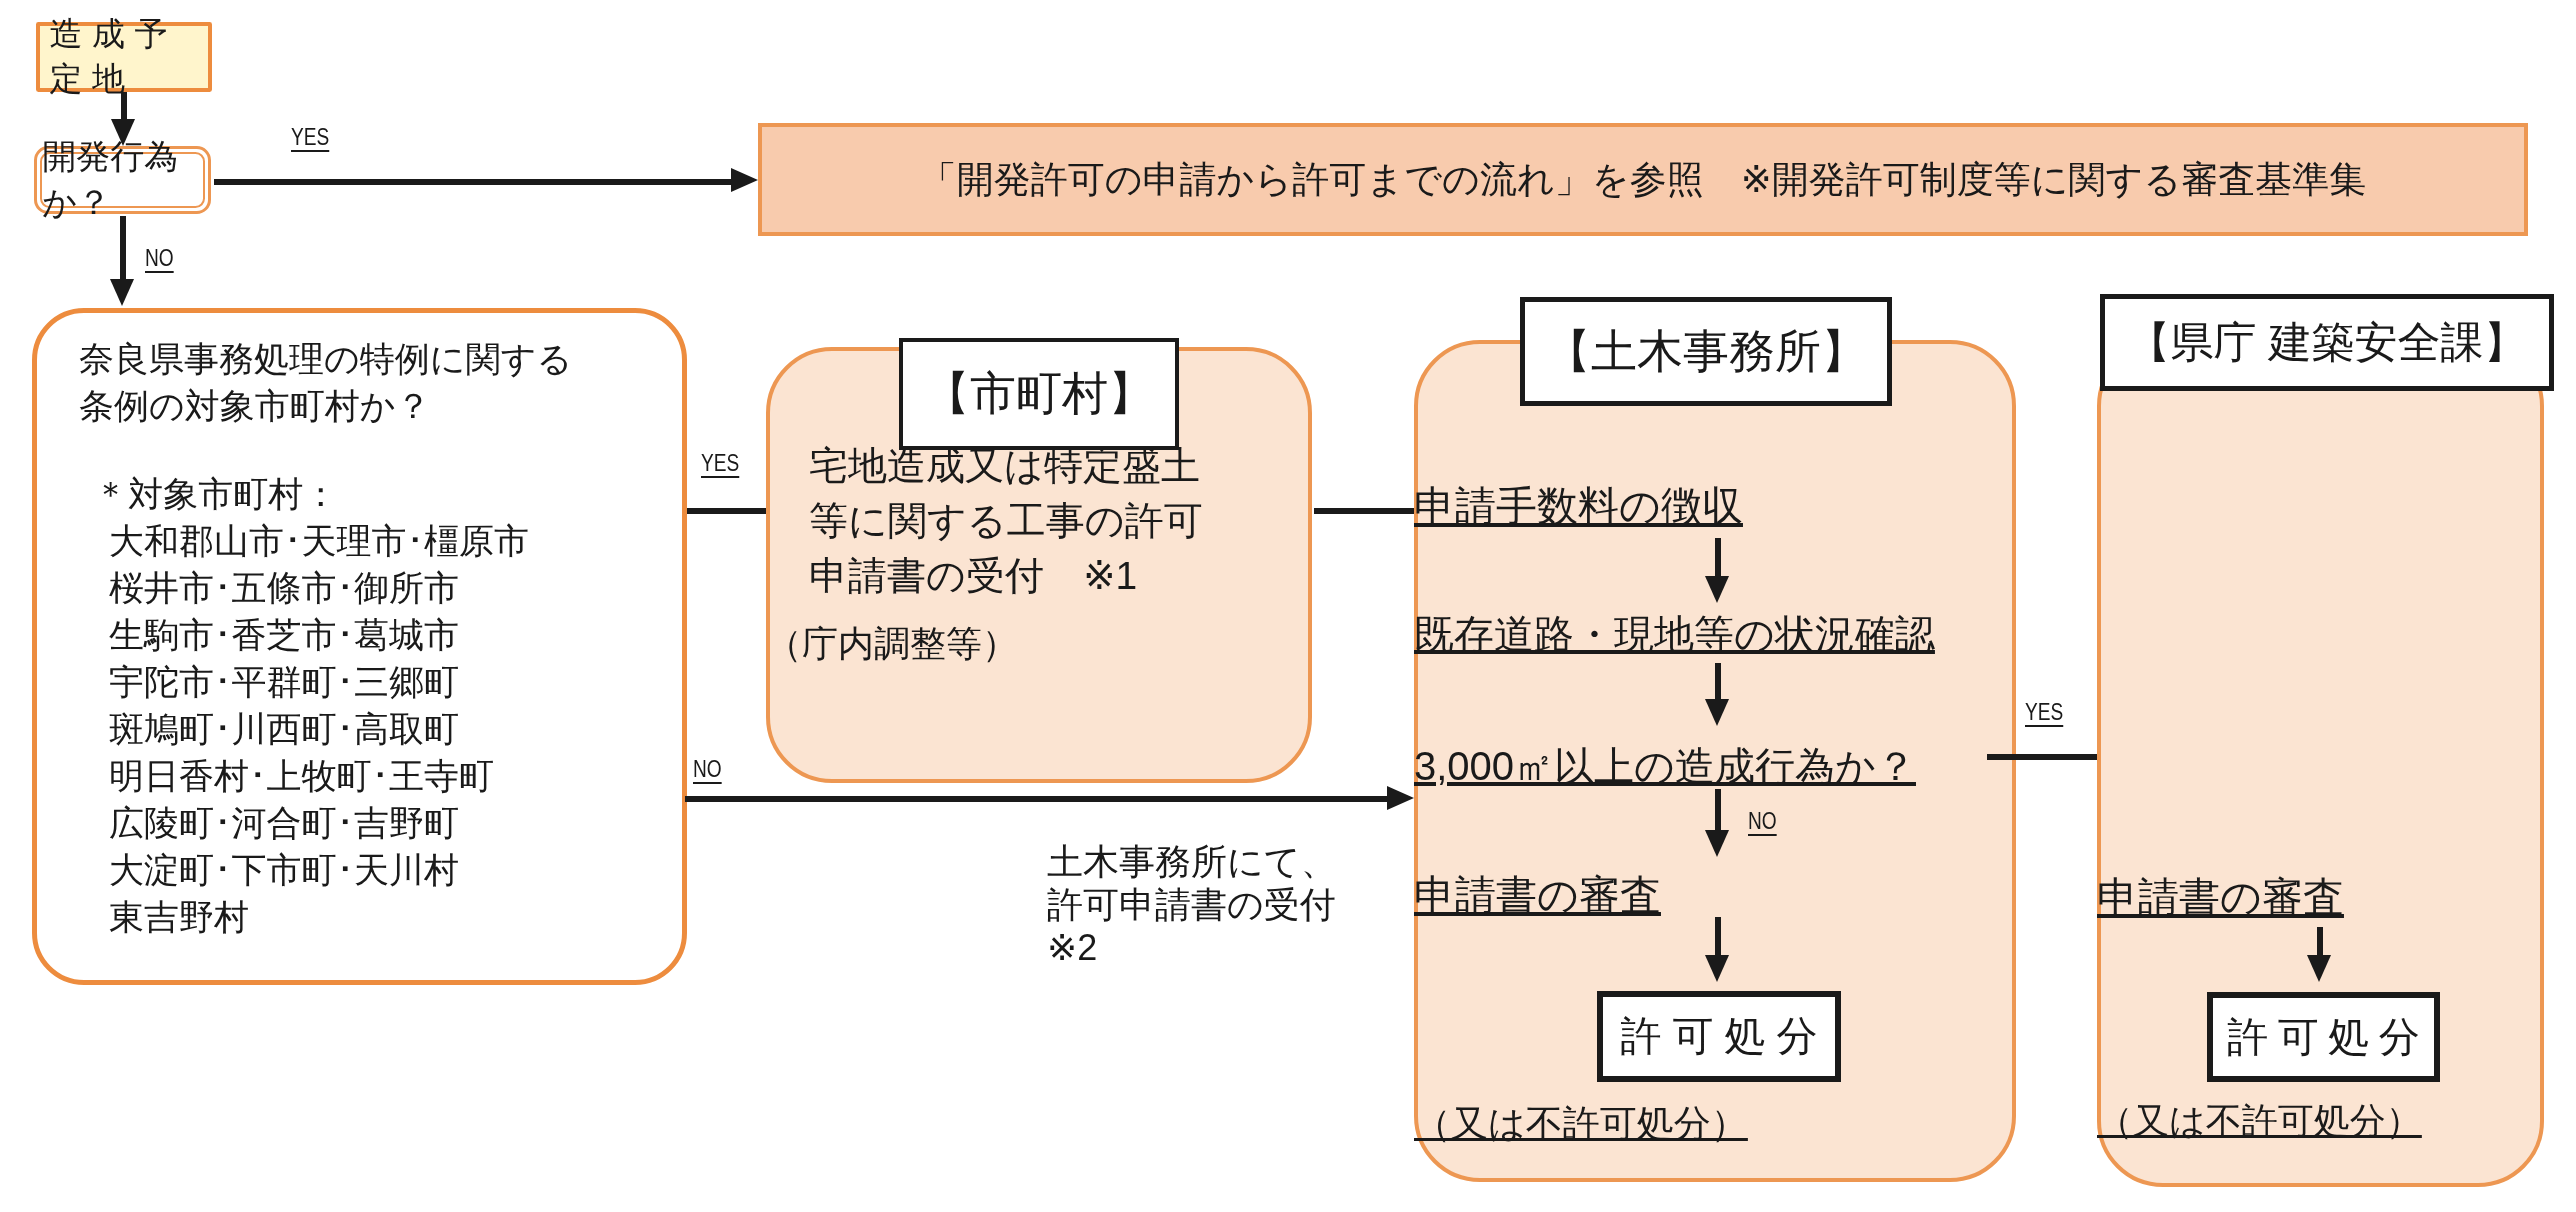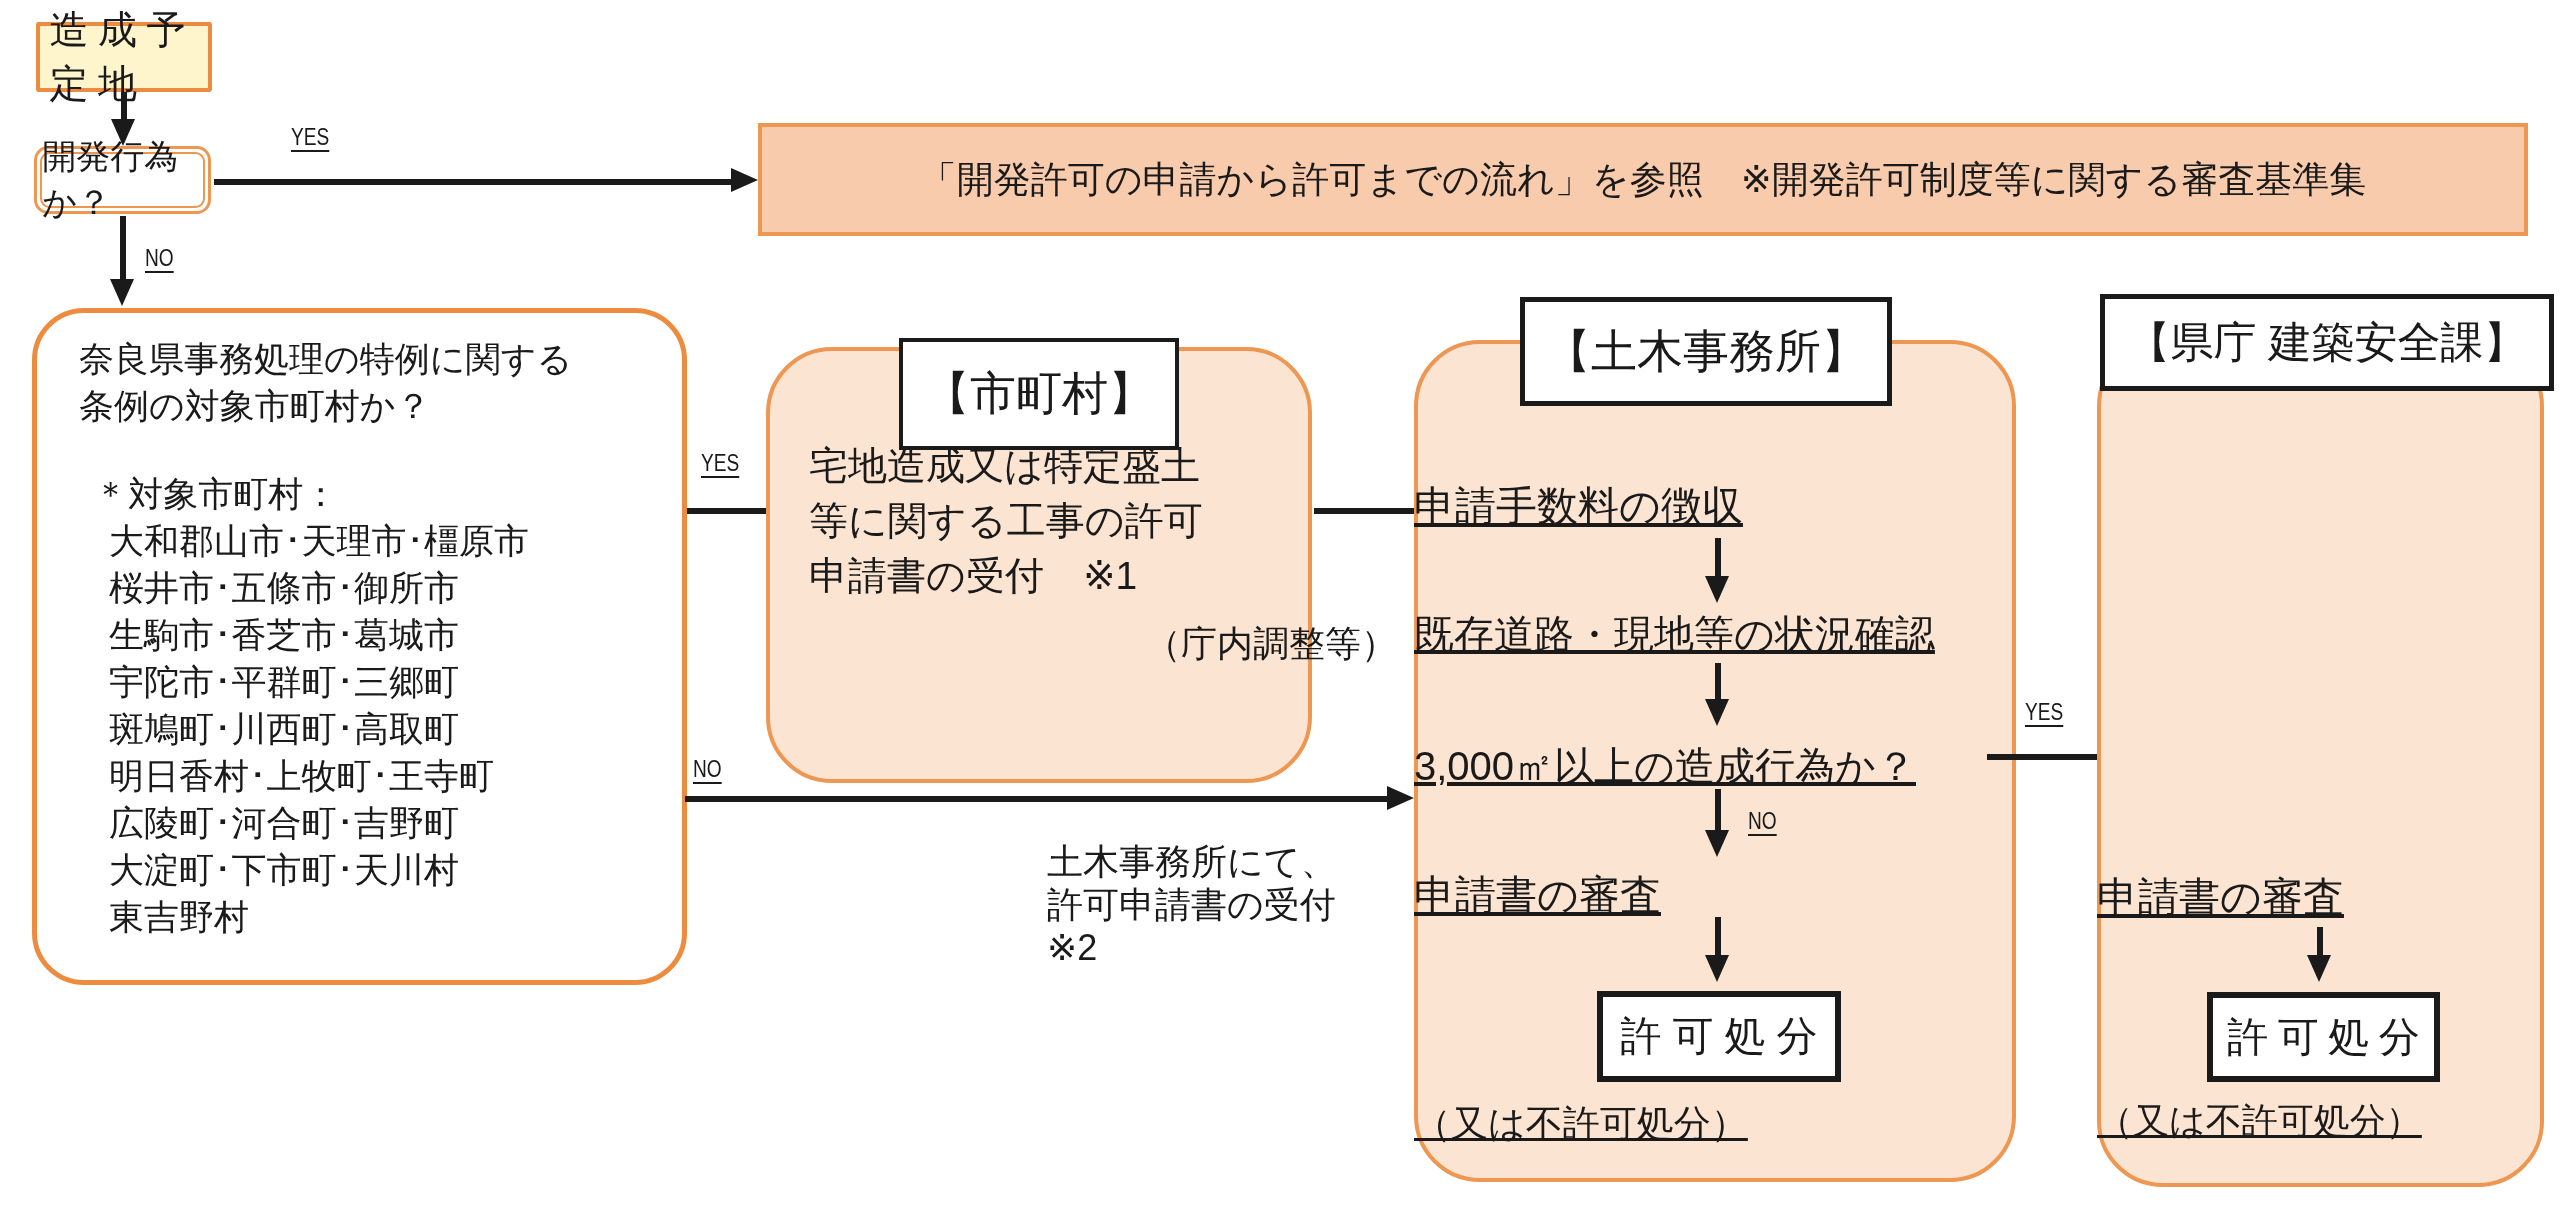--- a/index.html
+++ b/index.html
@@ -11,21 +11,21 @@
     --text:#1A1A1A;
   }
   *{box-sizing:border-box;margin:0;padding:0;}
   body{background:#ffffff;font-family:"Liberation Sans","DejaVu Sans",sans-serif;color:var(--text);}
   .stage{position:relative;width:2576px;height:1212px;background:#fff;overflow:hidden;}
 
   
   .abs{position:absolute;}
   .flexc{display:flex;align-items:center;justify-content:center;}
   .start-box{left:36px;top:22px;width:176px;height:70px;background:var(--fill-start);
-    border:4px solid var(--border-orange-dark);border-radius:2.4px;font-size:39px;letter-spacing:9.5px;padding-left:9.5px;}
+    border:4px solid var(--border-orange-dark);border-radius:2.4px;font-size:33px;letter-spacing:9.5px;padding-left:9.5px;}
   .decision-box{left:34px;top:146px;width:177px;height:68px;background:#fff;
     border:3.2px solid var(--border-orange);border-radius:14.2px;}
   .decision-inner{position:absolute;inset:3.2px;border:2.4px solid var(--border-orange);border-radius:9.5px;
     display:flex;align-items:center;justify-content:center;font-size:34px;}
   .banner{left:758px;top:123px;width:1770px;height:113px;background:var(--fill-banner);
     border:4px solid var(--border-orange);font-size:37px;}
   .banner span{text-decoration-thickness:2.4px;text-underline-offset:7.1px;}
   .bigbox{left:32px;top:308px;width:655px;height:677px;background:#fff;
     border:5.5px solid var(--border-orange-dark);border-radius:52px;}
   .bigbox-text{left:79px;top:335px;width:585px;font-size:35px;line-height:47px;}
@@ -36,21 +36,21 @@
   .city-box{left:766px;top:347px;width:546px;height:436px;}
   .doboku-box{left:1414px;top:340px;width:602px;height:842px;}
   .kencho-box{left:2097px;top:340px;width:447px;height:847px;}
 
   .header-box{background:#fff;border:5.5px solid var(--text);font-size:46px;z-index:5;}
   .city-header{left:899px;top:297px;width:280px;height:112px;border-width:4.7px;margin-top:41px;}
   .doboku-header{left:1520px;top:297px;width:372px;height:109px;}
   .kencho-header{left:2100px;top:294px;width:454px;height:97px;font-size:43px;}
 
   .city-text{left:809px;top:438px;width:490px;font-size:39px;line-height:55px;}
-  .city-note{left:766px;top:620px;width:631px;text-align:right;font-size:36px;}
+  .city-note{left:766px;top:620px;width:631px;text-align:left;font-size:36px;}
 
   .centered-step{text-align:left;text-decoration:underline;}
   .result-box{background:#fff;border:6.3px solid var(--text);font-size:41px;letter-spacing:11px;padding-left:11px;z-index:4;}
 
   .branch-label{font-size:24.5px;text-decoration:underline;text-decoration-thickness:2.4px;text-underline-offset:4.7px;
     transform:scaleX(0.78);transform-origin:left center;white-space:nowrap;}
 
   
   .shaft-h{position:absolute;height:5.5px;background:var(--text);}
   .shaft-v{position:absolute;width:5.5px;background:var(--text);}

